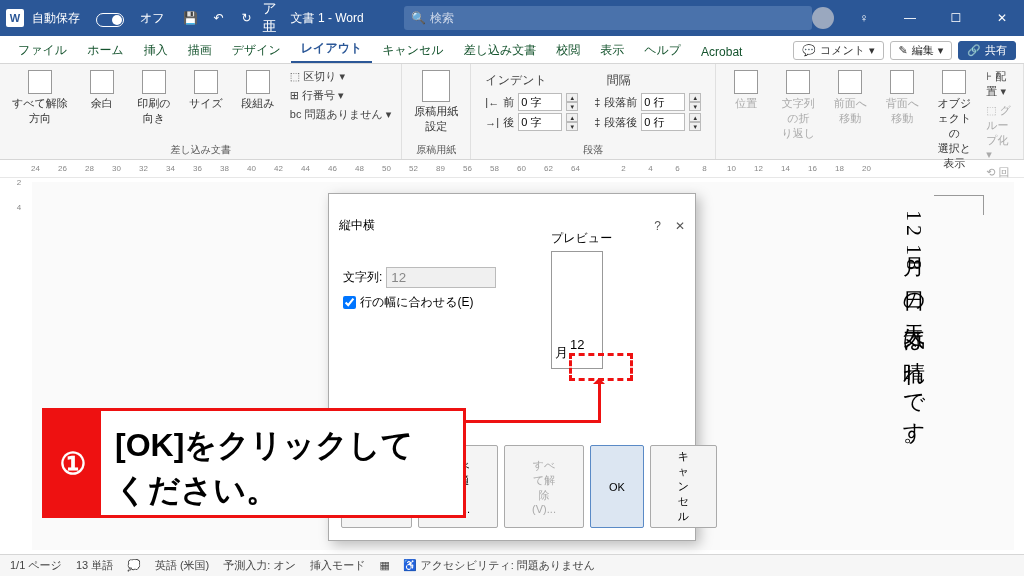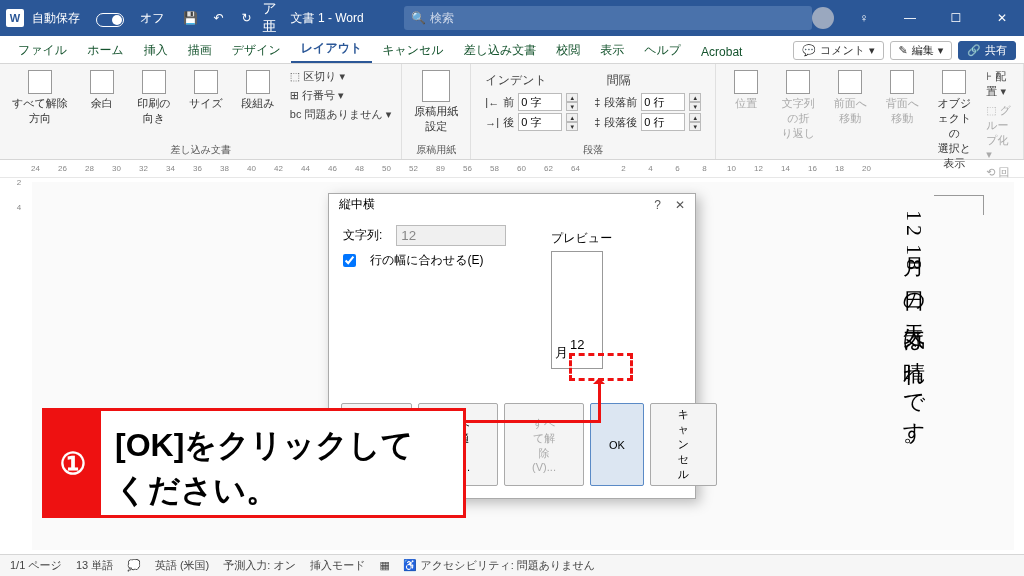--- a/index.html
+++ b/index.html
@@ -36,24 +36,24 @@
 .spin input{width:44px;height:18px;border:1px solid #bbb;font-size:11px;padding:0 2px}
 .spin .ud{display:flex;flex-direction:column}
 .spin .ud span{width:12px;height:9px;border:1px solid #bbb;background:#f0f0f0;font-size:7px;line-height:7px;text-align:center}
 .ruler{height:18px;background:#fff;border-bottom:1px solid #e7e7e7;font-size:8px;color:#888;display:flex;align-items:center;padding-left:28px;gap:12px;white-space:nowrap;overflow:hidden}
 .ruler span{width:15px;display:inline-block;text-align:center}
 .vruler{position:absolute;left:12px;top:178px;width:14px;font-size:8px;color:#888;display:flex;flex-direction:column;gap:8px;align-items:center}
 .doc{position:absolute;top:182px;left:32px;right:10px;bottom:26px;background:#fafafa;overflow:hidden}
 .vtext{position:absolute;right:95px;top:210px;writing-mode:vertical-rl;font-size:22px;font-family:"MS Mincho","Yu Mincho",serif;letter-spacing:4px;color:#000}
 .corner{position:absolute;right:40px;top:195px;width:50px;height:20px;border-top:1px solid #999;border-right:1px solid #999}
 .dialog{position:absolute;left:328px;top:193px;width:368px;background:#fff;border:1px solid #aaa;box-shadow:4px 4px 12px rgba(0,0,0,.25);font-size:12px}
-.dialog .dtitle{padding:2px 10px;display:flex;align-items:center}
+.dialog .dtitle{padding:23px 10px;display:flex;align-items:center}
 .dialog .dtitle .dtright{margin-left:auto;display:flex;gap:14px;color:#555}
 .dialog .dbody{padding:4px 14px 10px}
-.dialog .drow{display:flex;align-items:center;gap:14px;margin:6px 0}
+.dialog .drow{display:flex;align-items:center;gap:4px;margin:6px 0}
 .dialog input.txt{border:1px solid #bbb;background:#f0f0f0;color:#888;padding:2px 4px;width:110px}
 .dialog .prev{position:absolute;right:14px;top:36px;width:130px}
 .dialog .prevbox{border:1px solid #999;height:118px;margin-top:4px;writing-mode:vertical-rl;padding:10px 18px 10px 0;font-size:13px;text-align:left;display:flex;align-items:flex-start;justify-content:flex-end}
 .dialog .prevbox .n{writing-mode:horizontal-tb;display:block;text-align:center;margin-bottom:6px}
 .dialog .dbtns{display:flex;gap:6px;padding:8px 12px 12px;justify-content:flex-start}
 .dialog .dbtn{border:1px solid #aaa;background:#f4f4f4;padding:3px 27px;font-size:11px;border-radius:2px}
 .dialog .dbtn.disabled{color:#aaa}
 .dialog .dbtn.ok{background:#dce6f2;border:1px solid #5a8ac6;padding:3px 18px}
 .ok-highlight{position:absolute;left:569px;top:353px;width:64px;height:28px;border:3px dashed #e11;z-index:30;pointer-events:none}
 .callout{position:absolute;left:42px;top:408px;width:424px;height:110px;border:3px solid #e11;background:#fff;z-index:30;display:flex}

